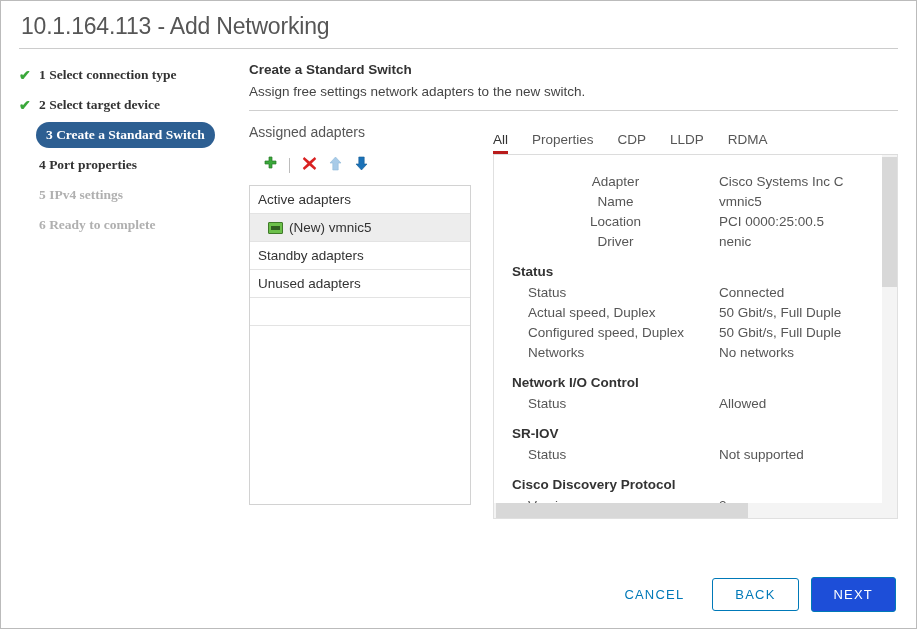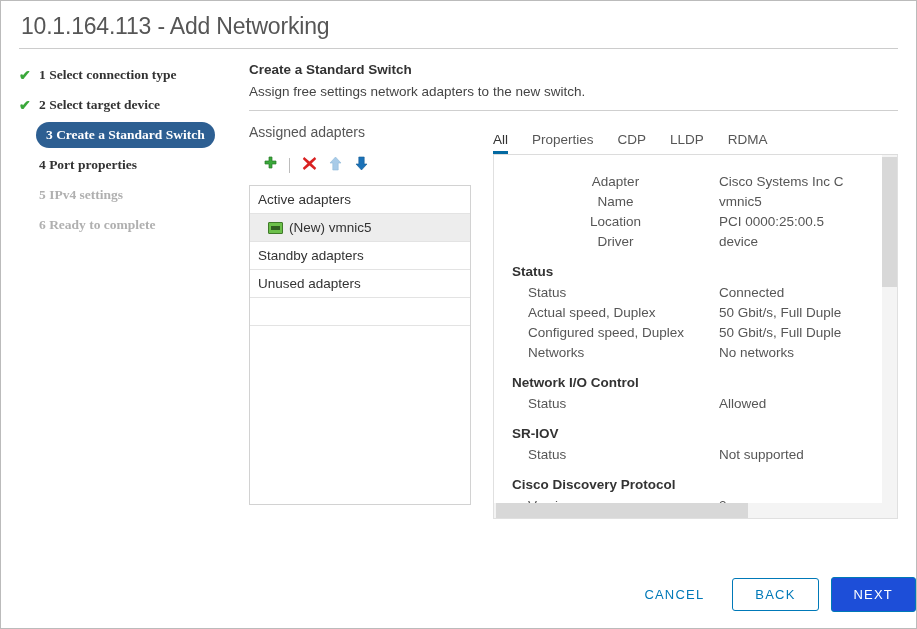--- a/index.html
+++ b/index.html
@@ -224,21 +224,21 @@
     font-size: 13.5px;
     color: #565656;
     padding: 0 0 7px 0;
     margin-right: 24px;
     cursor: pointer;
     position: relative;
     white-space: nowrap;
   }
   .tab.active {
     color: #333333;
-    border-bottom: 3px solid #0369a1;
+    border-bottom: 3px solid #b91c1c;
     padding-bottom: 4px;
   }
   .detail-wrap {
     position: relative;
     border: 1px solid #e0e0e0;
     border-top: none;
     height: 364px;
     box-sizing: border-box;
     overflow: hidden;
     background: #ffffff;
@@ -311,21 +311,21 @@
     left: 2px;
     top: 0;
     width: 252px;
     height: 15px;
     background: #d8d8d8;
   }
 
   
   .footer {
     position: absolute;
-    right: 0;
+    right: 20px;
     bottom: 16px;
     display: flex;
     align-items: center;
   }
   .btn-link {
     font-size: 13px;
     letter-spacing: 1.2px;
     color: #0079b8;
     background: none;
     border: none;
@@ -479,21 +479,21 @@
                     <div class="kv nosub">
                       <div class="k">Name</div>
                       <div class="v">vmnic5</div>
                     </div>
                     <div class="kv nosub">
                       <div class="k">Location</div>
                       <div class="v">PCI 0000:25:00.5</div>
                     </div>
                     <div class="kv nosub">
                       <div class="k">Driver</div>
-                      <div class="v">device</div>
+                      <div class="v">nenic</div>
                     </div>
                   </div>
                   <div class="sec">
                     <div class="sec-title">Status</div>
                     <div class="kv">
                       <div class="k">Status</div>
                       <div class="v">Connected</div>
                     </div>
                     <div class="kv">
                       <div class="k">Actual speed, Duplex</div>

